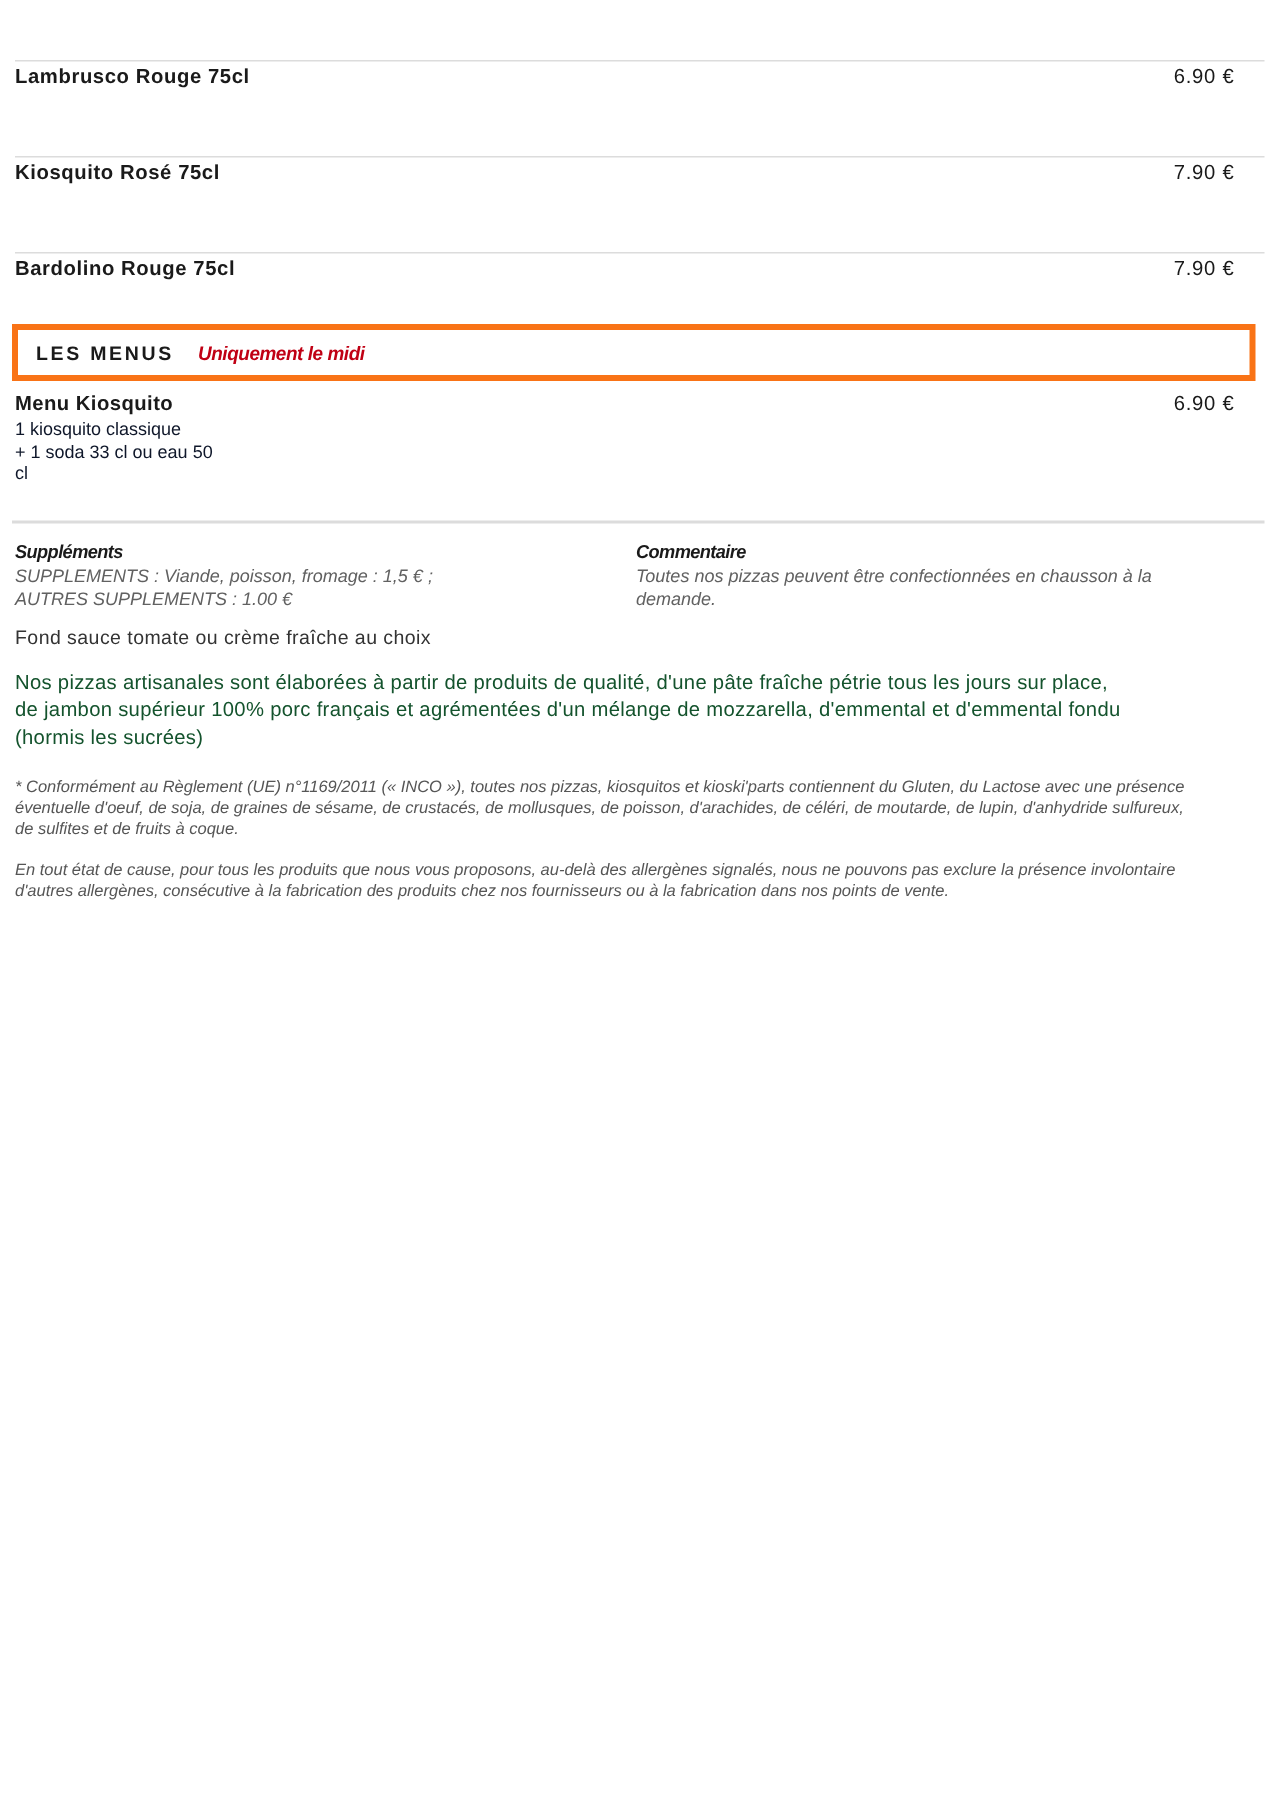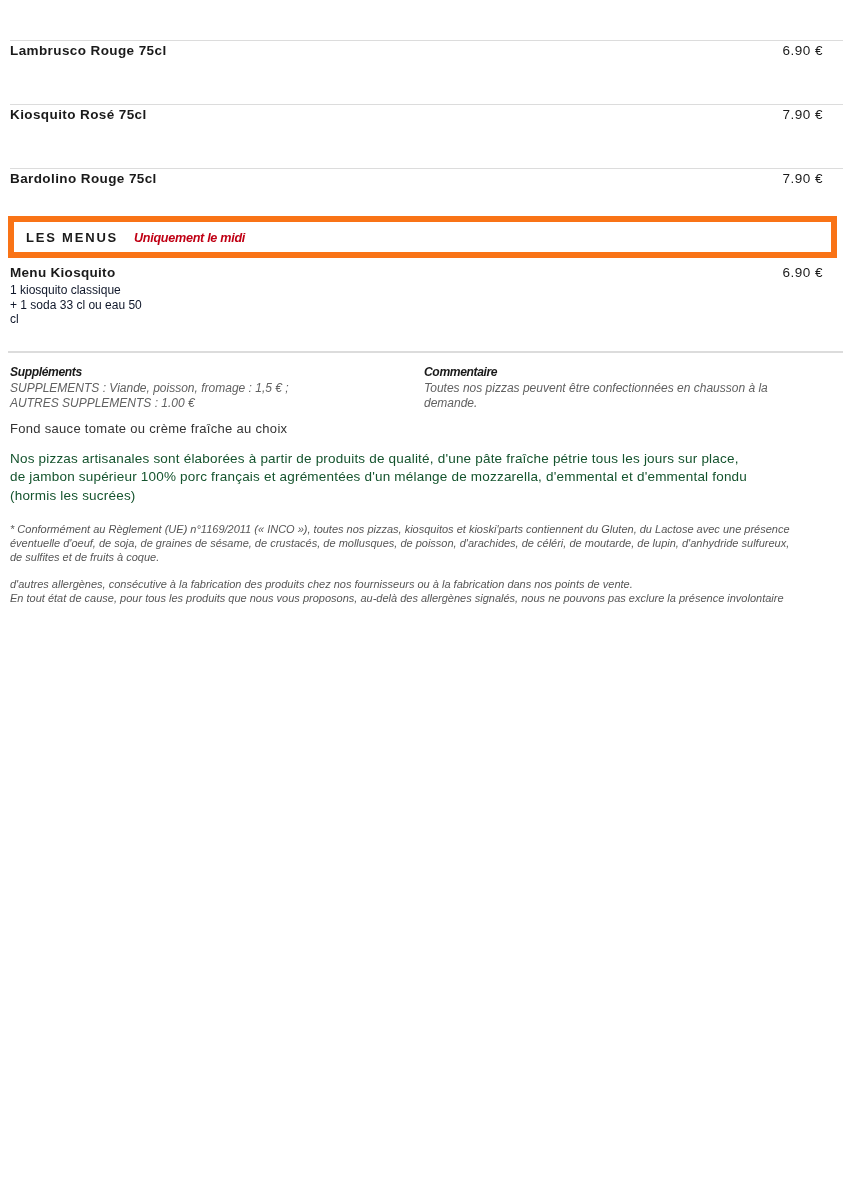--- a/index.html
+++ b/index.html
@@ -19,21 +19,21 @@
     border-top: 1px solid #dcdcdc;
     padding: 2px 0 6px 0;
     margin-top: 40px;
   }
   .wine-name { font-weight: bold; font-size: 13.5px; letter-spacing: 0.4px; }
   .price { font-size: 13.5px; letter-spacing: 0.5px; padding-right: 20px; white-space: nowrap; }
 
   
   .menus-box {
     margin: 24px 11px 0 8px;
-    border: 6px solid #f97316;
+    border: 4px solid #f97316;
     height: 30px;
     display: flex; align-items: center;
     padding-left: 12px;
   }
   .menus-title { font-weight: bold; font-size: 13px; letter-spacing: 1.8px; }
   .menus-subtitle {
     font-weight: bold; font-style: italic;
     font-size: 13px; margin-left: 16px; letter-spacing: -0.3px;
     transform: scaleX(0.97); transform-origin: left center;
   }
@@ -134,18 +134,18 @@
     <div class="line">(hormis les sucrées)</div>
   </div>
 
   <div class="fine-print">
     <div>
       <div class="line">* Conformément au Règlement (UE) n°1169/2011 (« INCO »), toutes nos pizzas, kiosquitos et kioski'parts contiennent du Gluten, du Lactose avec une présence</div>
       <div class="line">éventuelle d'oeuf, de soja, de graines de sésame, de crustacés, de mollusques, de poisson, d'arachides, de céléri, de moutarde, de lupin, d'anhydride sulfureux,</div>
       <div class="line">de sulfites et de fruits à coque.</div>
     </div>
     <div class="fine-print-p2">
+      <div class="line">En tout état de cause, pour tous les produits que nous vous proposons, au-delà des allergènes signalés, nous ne pouvons pas exclure la présence involontaire</div>
       <div class="line">d'autres allergènes, consécutive à la fabrication des produits chez nos fournisseurs ou à la fabrication dans nos points de vente.</div>
-      <div class="line">En tout état de cause, pour tous les produits que nous vous proposons, au-delà des allergènes signalés, nous ne pouvons pas exclure la présence involontaire</div>
     </div>
   </div>
 
 </div>
 
 </body></html>

